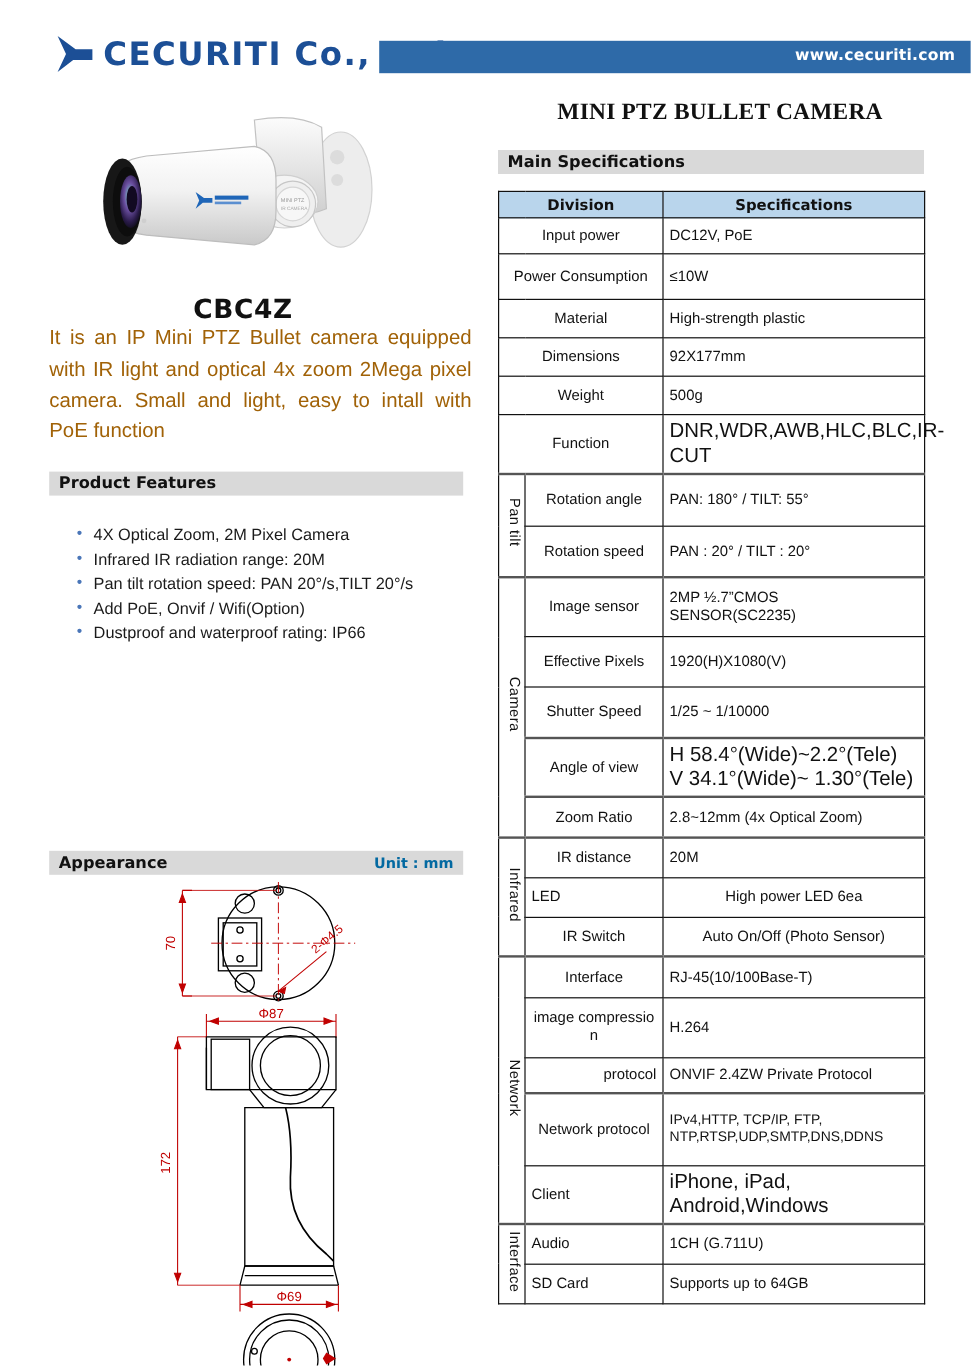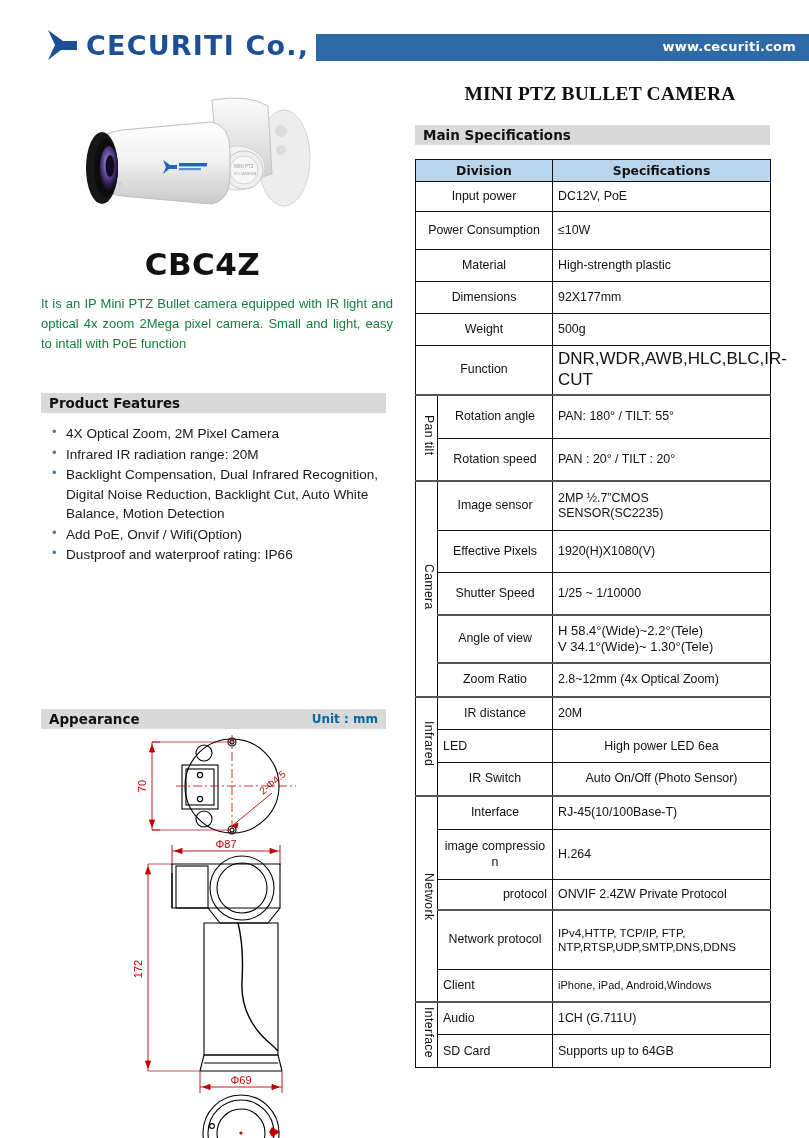--- a/index.html
+++ b/index.html
@@ -28,26 +28,26 @@
   }
 
   
   .left-col{position:absolute;left:0;top:78px;width:405px;height:1060px;}
 
   .photo{position:absolute;left:62px;top:10px;width:275px;height:160px;}
 
   .model-name{
     position:absolute;left:0;top:168px;width:405px;text-align:center;
     font-family:"DejaVu Sans",sans-serif;
-    font-size:31px;font-weight:700;letter-spacing:.5px;color:#111;
+    font-size:22px;font-weight:700;letter-spacing:.5px;color:#111;
   }
 
   .intro{
-    position:absolute;left:41px;top:216px;width:352px;
-    font-size:13px;line-height:1.52;color:#15803d;text-align:justify;
+    position:absolute;left:41px;top:191px;width:352px;
+    font-size:17px;line-height:1.52;color:#a16207;text-align:justify;
   }
 
   .section-bar{
     background:#d9d9d9;height:20px;display:flex;align-items:center;
     padding:0 8px;box-sizing:border-box;
   }
   .section-bar .title{
     font-size:13.5px;font-weight:700;color:#111;
     font-family:"DejaVu Sans",sans-serif;
   }
@@ -58,21 +58,21 @@
 
   #features-bar{position:absolute;left:41px;top:315px;width:345px;}
   .features{position:absolute;left:47px;top:342px;width:352px;}
   .features li{
     font-size:13.6px;line-height:1.44;color:#1a1a1a;margin:0 0 1px 0;
     list-style:none;position:relative;padding-left:15px;
   }
   .features li:before{
     content:"•";position:absolute;left:1px;top:-1px;color:#4a76b8;font-size:13px;
   }
-  .features ul{margin:4px;padding:0;}
+  .features ul{margin:16px;padding:0;}
 
   #appearance-bar{position:absolute;left:41px;top:631px;width:345px;gap:10px;}
 
   .drawings{position:absolute;left:120px;top:655px;width:285px;height:480px;}
 
   .product-title{
     position:absolute;left:415px;top:83px;width:370px;text-align:center;
     font-family:Liberation Serif, serif;
     font-size:19.5px;font-weight:700;letter-spacing:.2px;color:#111;
   }
@@ -175,21 +175,21 @@
   <div class="intro">It is an IP Mini PTZ Bullet camera equipped with IR light and optical 4x zoom 2Mega pixel camera. Small and light, easy to intall with PoE function</div>
 
   <div class="section-bar" id="features-bar">
     <span class="title">Product Features</span>
   </div>
 
   <div class="features">
     <ul>
       <li>4X Optical Zoom, 2M Pixel Camera</li>
       <li>Infrared IR radiation range: 20M</li>
-      <li>Backlight Compensation, Dual Infrared Recognition, Digital Noise Reduction, Backlight Cut, Auto White Balance, Motion Detection</li>
+      <li>Pan tilt rotation speed: PAN 20°/s,TILT 20°/s</li>
       <li>Add PoE, Onvif / Wifi(Option)</li>
       <li>Dustproof and waterproof rating: IP66</li>
     </ul>
   </div>
 
   <div class="section-bar" id="appearance-bar">
     <span class="title">Appearance</span>
     <span class="unit">Unit :  mm</span>
   </div>
 
@@ -351,21 +351,21 @@
     <tr>
       <td class="lbl" style="height:42px">Effective Pixels</td>
       <td class="val">1920(H)X1080(V)</td>
     </tr>
     <tr>
       <td class="lbl" style="height:42px">Shutter Speed</td>
       <td class="val">1/25 ~ 1/10000</td>
     </tr>
     <tr>
       <td class="lbl thick-top" style="height:48px">Angle of view</td>
-      <td class="val thick-top" style="font-size:13px">
+      <td class="val thick-top" style="font-size:17px">
         <div>H 58.4°(Wide)~2.2°(Tele)</div>
         <div>V 34.1°(Wide)~ 1.30°(Tele)</div>
       </td>
     </tr>
     <tr>
       <td class="lbl thick-top" style="height:34px">Zoom Ratio</td>
       <td class="val thick-top">2.8~12mm (4x Optical Zoom)</td>
     </tr>
 
     <tr>
@@ -401,21 +401,21 @@
     </tr>
     <tr>
       <td class="lbl thick-top" style="height:60px">Network protocol</td>
       <td class="val thick-top" style="font-size:11.6px">
         <div>IPv4,HTTP, TCP/IP, FTP,</div>
         <div>NTP,RTSP,UDP,SMTP,DNS,DDNS</div>
       </td>
     </tr>
     <tr>
       <td class="val" style="height:32px">Client</td>
-      <td class="val" style="font-size:11px">iPhone, iPad, Android,Windows</td>
+      <td class="val" style="font-size:17px">iPhone, iPad, Android,Windows</td>
     </tr>
 
     <tr>
       <td class="grp thick-top" rowspan="2">
         <span class="vtext">Interface</span>
       </td>
       <td class="val thick-top" style="height:33px">Audio</td>
       <td class="val thick-top">1CH (G.711U)</td>
     </tr>
     <tr>

